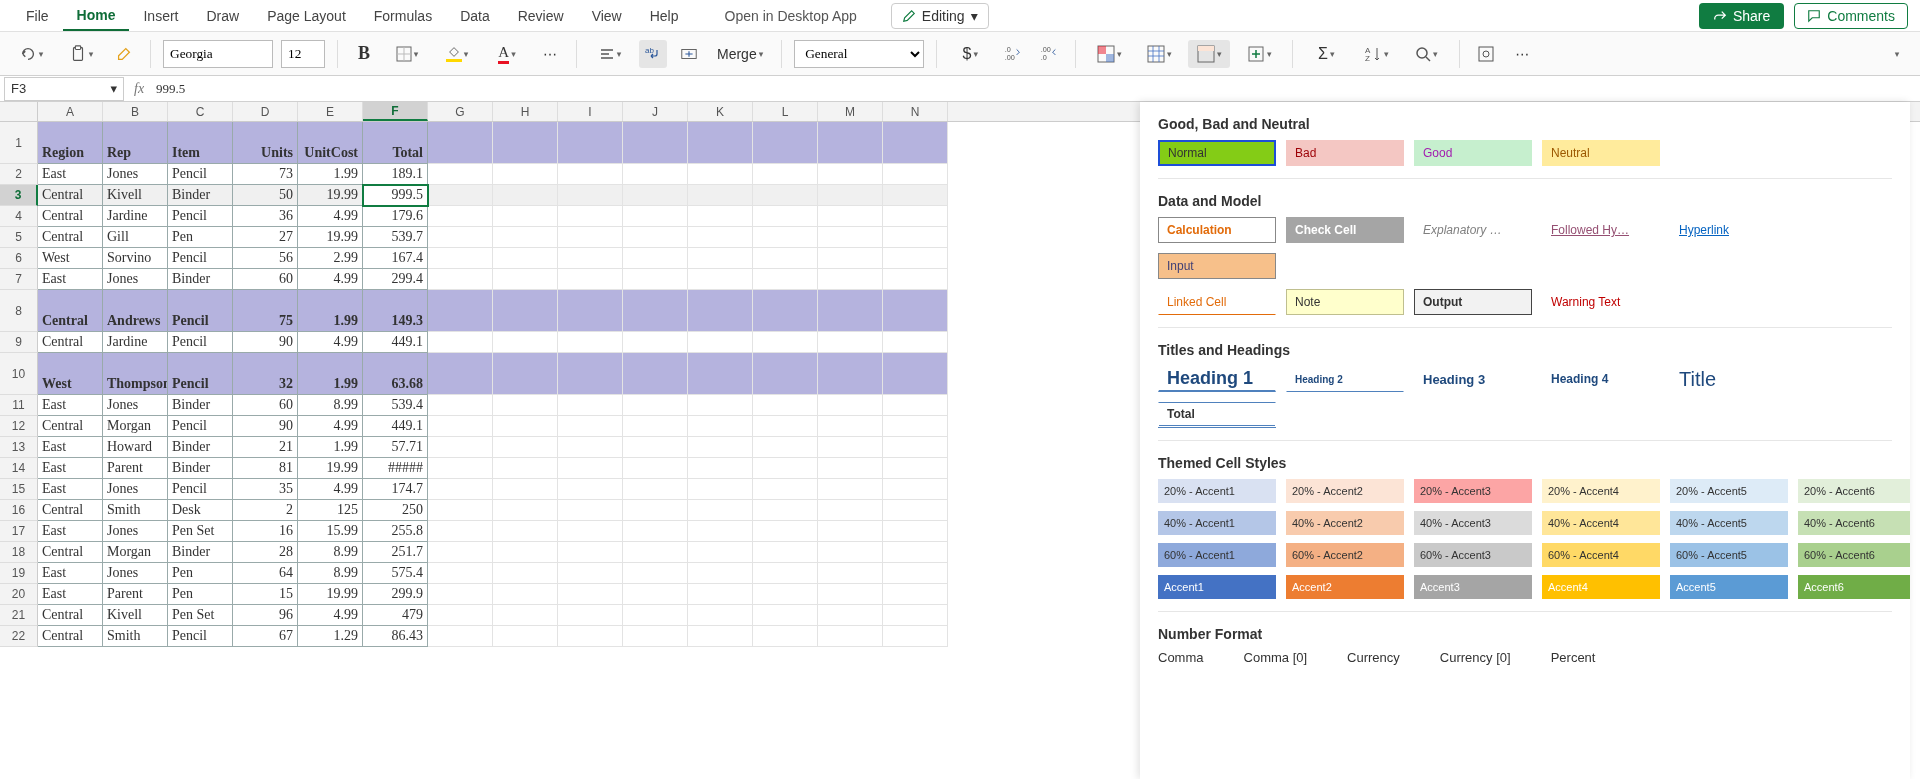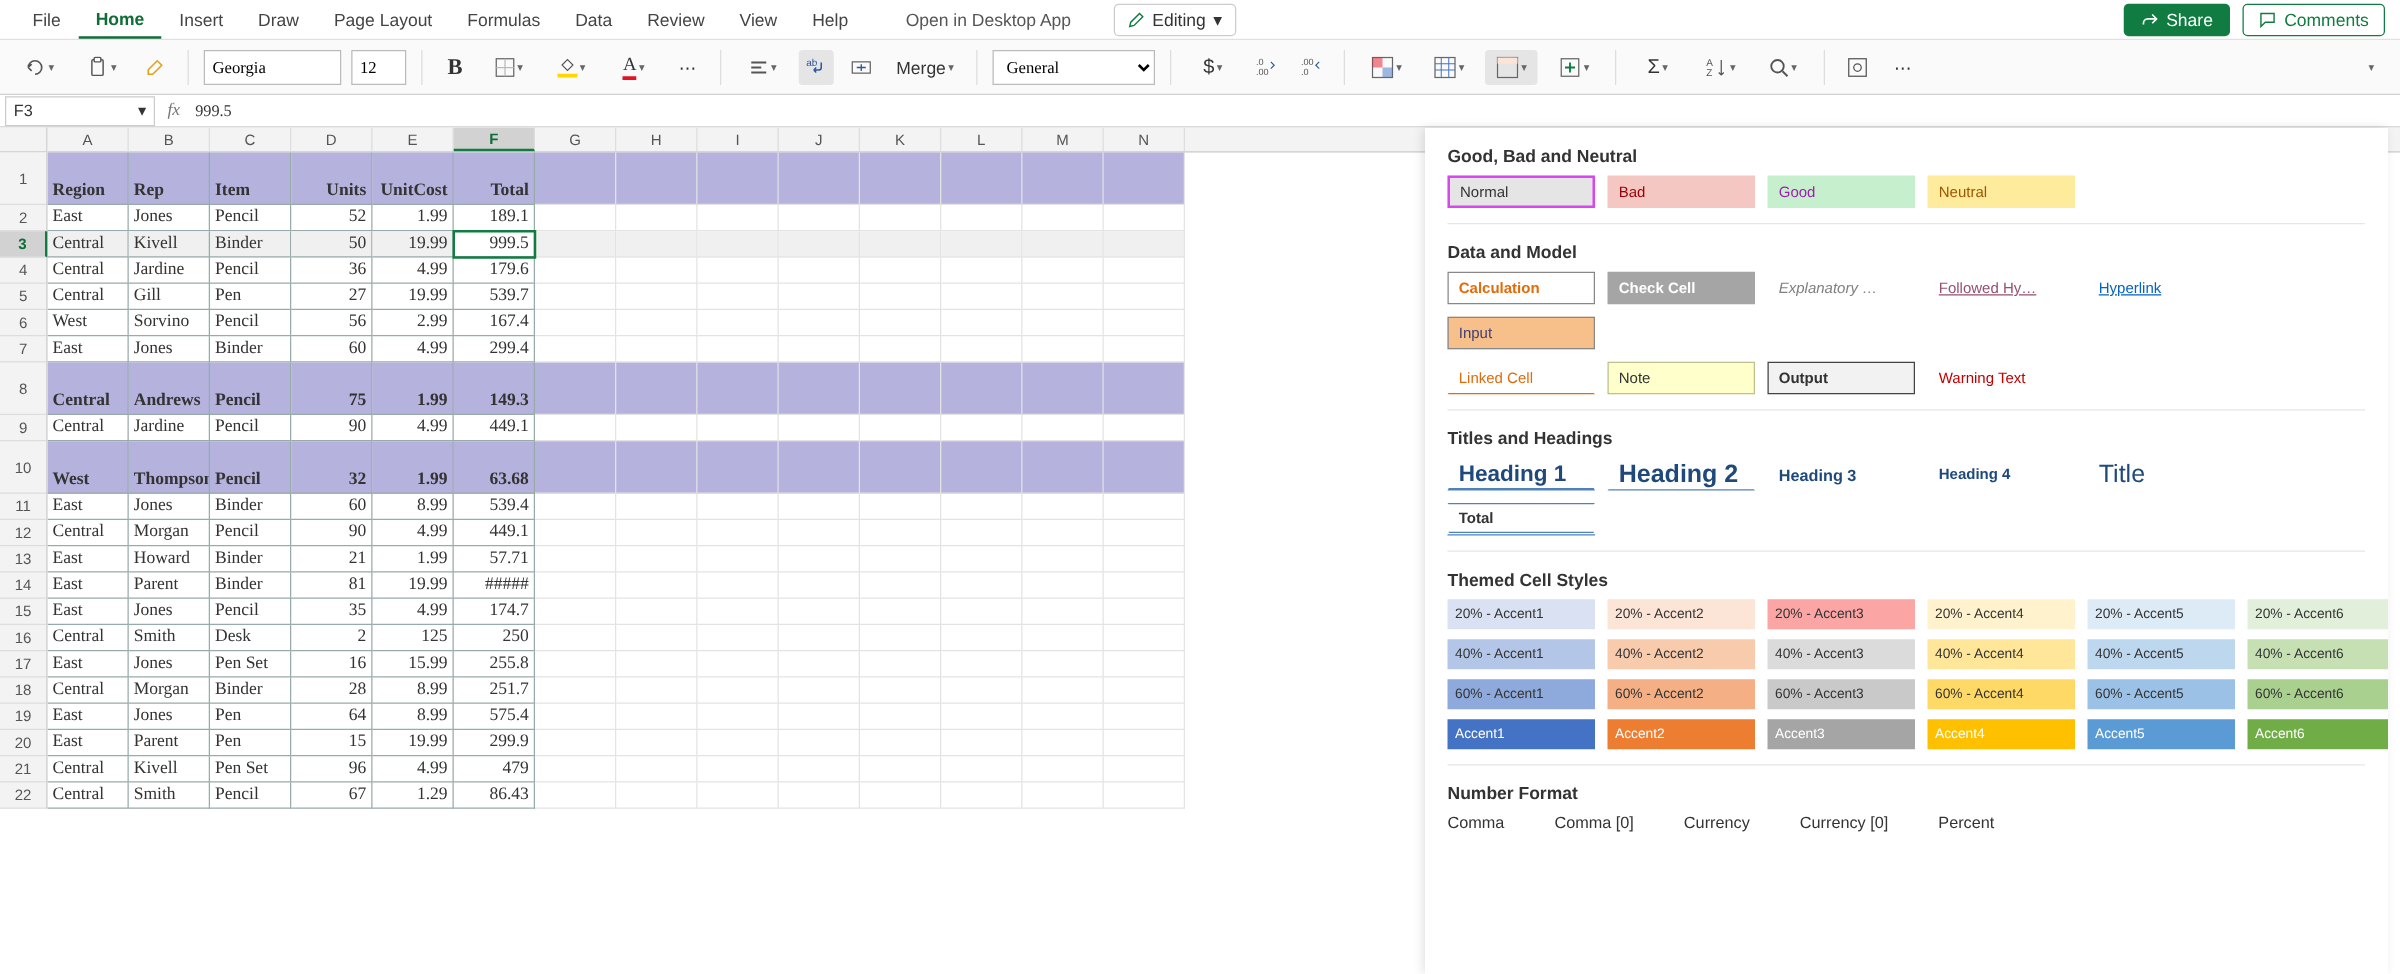--- a/index.html
+++ b/index.html
@@ -51,36 +51,36 @@
 
 .cA{width:65px}.cB{width:65px}.cC{width:65px}.cD{width:65px}.cE{width:65px}.cF{width:65px}
 .cG,.cH,.cI,.cJ,.cK,.cL,.cM,.cN{width:65px}
 
 .panel{position:absolute;right:10px;top:0;width:770px;background:#fff;box-shadow:-2px 0 8px rgba(0,0,0,.12);padding:10px 18px;height:100%;overflow:auto;z-index:20}
 .panel h4{font-size:14px;font-weight:600;margin:14px 0 8px;color:#333}
 .panel h4:first-child{margin-top:4px}
 .panel hr{border:none;border-top:1px solid #e6e6e6;margin:12px 0}
 .swatch-row{display:flex;gap:10px;flex-wrap:wrap}
 .swatch{width:118px;height:26px;display:flex;align-items:center;padding:0 8px;font-size:12px;border:1px solid transparent;cursor:pointer}
-.sw-normal{border:2px solid #d946ef;background:#e5e5e5}
+.sw-normal{border:2px solid #1d4ed8;background:#84cc16}
 .sw-bad{background:#f4c7c3;color:#9c0006}
 .sw-good{background:#c6efce;color:#a21caf}
 .sw-neutral{background:#ffeb9c;color:#9c5700}
 .sw-calc{border:1px solid #888;color:#e26b0a;font-weight:600}
 .sw-check{background:#a5a5a5;color:#fff;font-weight:600}
 .sw-expl{color:#7f7f7f;font-style:italic}
 .sw-fhyp{color:#954f72;text-decoration:underline}
 .sw-hyp{color:#0563c1;text-decoration:underline}
 .sw-linked{color:#e26b0a;border-bottom:1px solid #e26b0a}
 .sw-note{background:#ffffcc;border:1px solid #bfbf8f}
 .sw-output{border:1px solid #444;background:#f2f2f2;font-weight:600}
 .sw-warn{color:#c00000}
 .sw-input{background:#f7c08a;border:1px solid #888;color:#3f3f76}
 .sw-h1{font-size:18px;font-weight:700;color:#1f497d;border-bottom:2px solid #4f81bd}
-.sw-h2{font-size:20px;font-weight:700;color:#1f497d;border-bottom:1px solid #4f81bd}
+.sw-h2{font-size:10px;font-weight:700;color:#1f497d;border-bottom:1px solid #4f81bd}
 .sw-h3{font-size:13px;font-weight:700;color:#1f497d}
 .sw-h4{font-size:12px;font-weight:700;color:#1f497d}
 .sw-title{font-size:20px;color:#1f497d}
 .sw-total{font-weight:700;border-top:1px solid #4f81bd;border-bottom:3px double #4f81bd}
 .accent-grid{display:grid;grid-template-columns:repeat(6,118px);gap:8px 10px}
 .acc{width:118px;height:24px;display:flex;align-items:center;padding:0 6px;font-size:11px}
 .numfmt-row{display:flex;gap:40px;margin-top:8px;font-size:13px}
 .under-yellow{border-bottom:3px solid #ffd800}
 .under-red{border-bottom:3px solid #e81123}
 svg{display:block}
@@ -341,21 +341,21 @@
           <div class="cell cJ" style="width: 65px; border-color: rgb(227, 227, 227);"></div>
           <div class="cell cK" style="width: 65px; border-color: rgb(227, 227, 227);"></div>
           <div class="cell cL" style="width: 65px; border-color: rgb(227, 227, 227);"></div>
           <div class="cell cM" style="width: 65px; border-color: rgb(227, 227, 227);"></div>
           <div class="cell cN" style="width: 65px; border-color: rgb(227, 227, 227);"></div>
         </div>
         <div class="row data-region">
           <div class="cell cA" style="width: 65px;">East</div>
           <div class="cell cB" style="width: 65px;">Jones</div>
           <div class="cell cC" style="width: 65px;">Pencil</div>
-          <div class="cell cD num" style="width: 65px;">52</div>
+          <div class="cell cD num" style="width: 65px;">73</div>
           <div class="cell cE num" style="width: 65px;">1.99</div>
           <div class="cell cF num" style="width: 65px;">189.1</div>
           <div class="cell cG" style="width: 65px; border-color: rgb(227, 227, 227);"></div>
           <div class="cell cH" style="width: 65px; border-color: rgb(227, 227, 227);"></div>
           <div class="cell cI" style="width: 65px; border-color: rgb(227, 227, 227);"></div>
           <div class="cell cJ" style="width: 65px; border-color: rgb(227, 227, 227);"></div>
           <div class="cell cK" style="width: 65px; border-color: rgb(227, 227, 227);"></div>
           <div class="cell cL" style="width: 65px; border-color: rgb(227, 227, 227);"></div>
           <div class="cell cM" style="width: 65px; border-color: rgb(227, 227, 227);"></div>
           <div class="cell cN" style="width: 65px; border-color: rgb(227, 227, 227);"></div>

